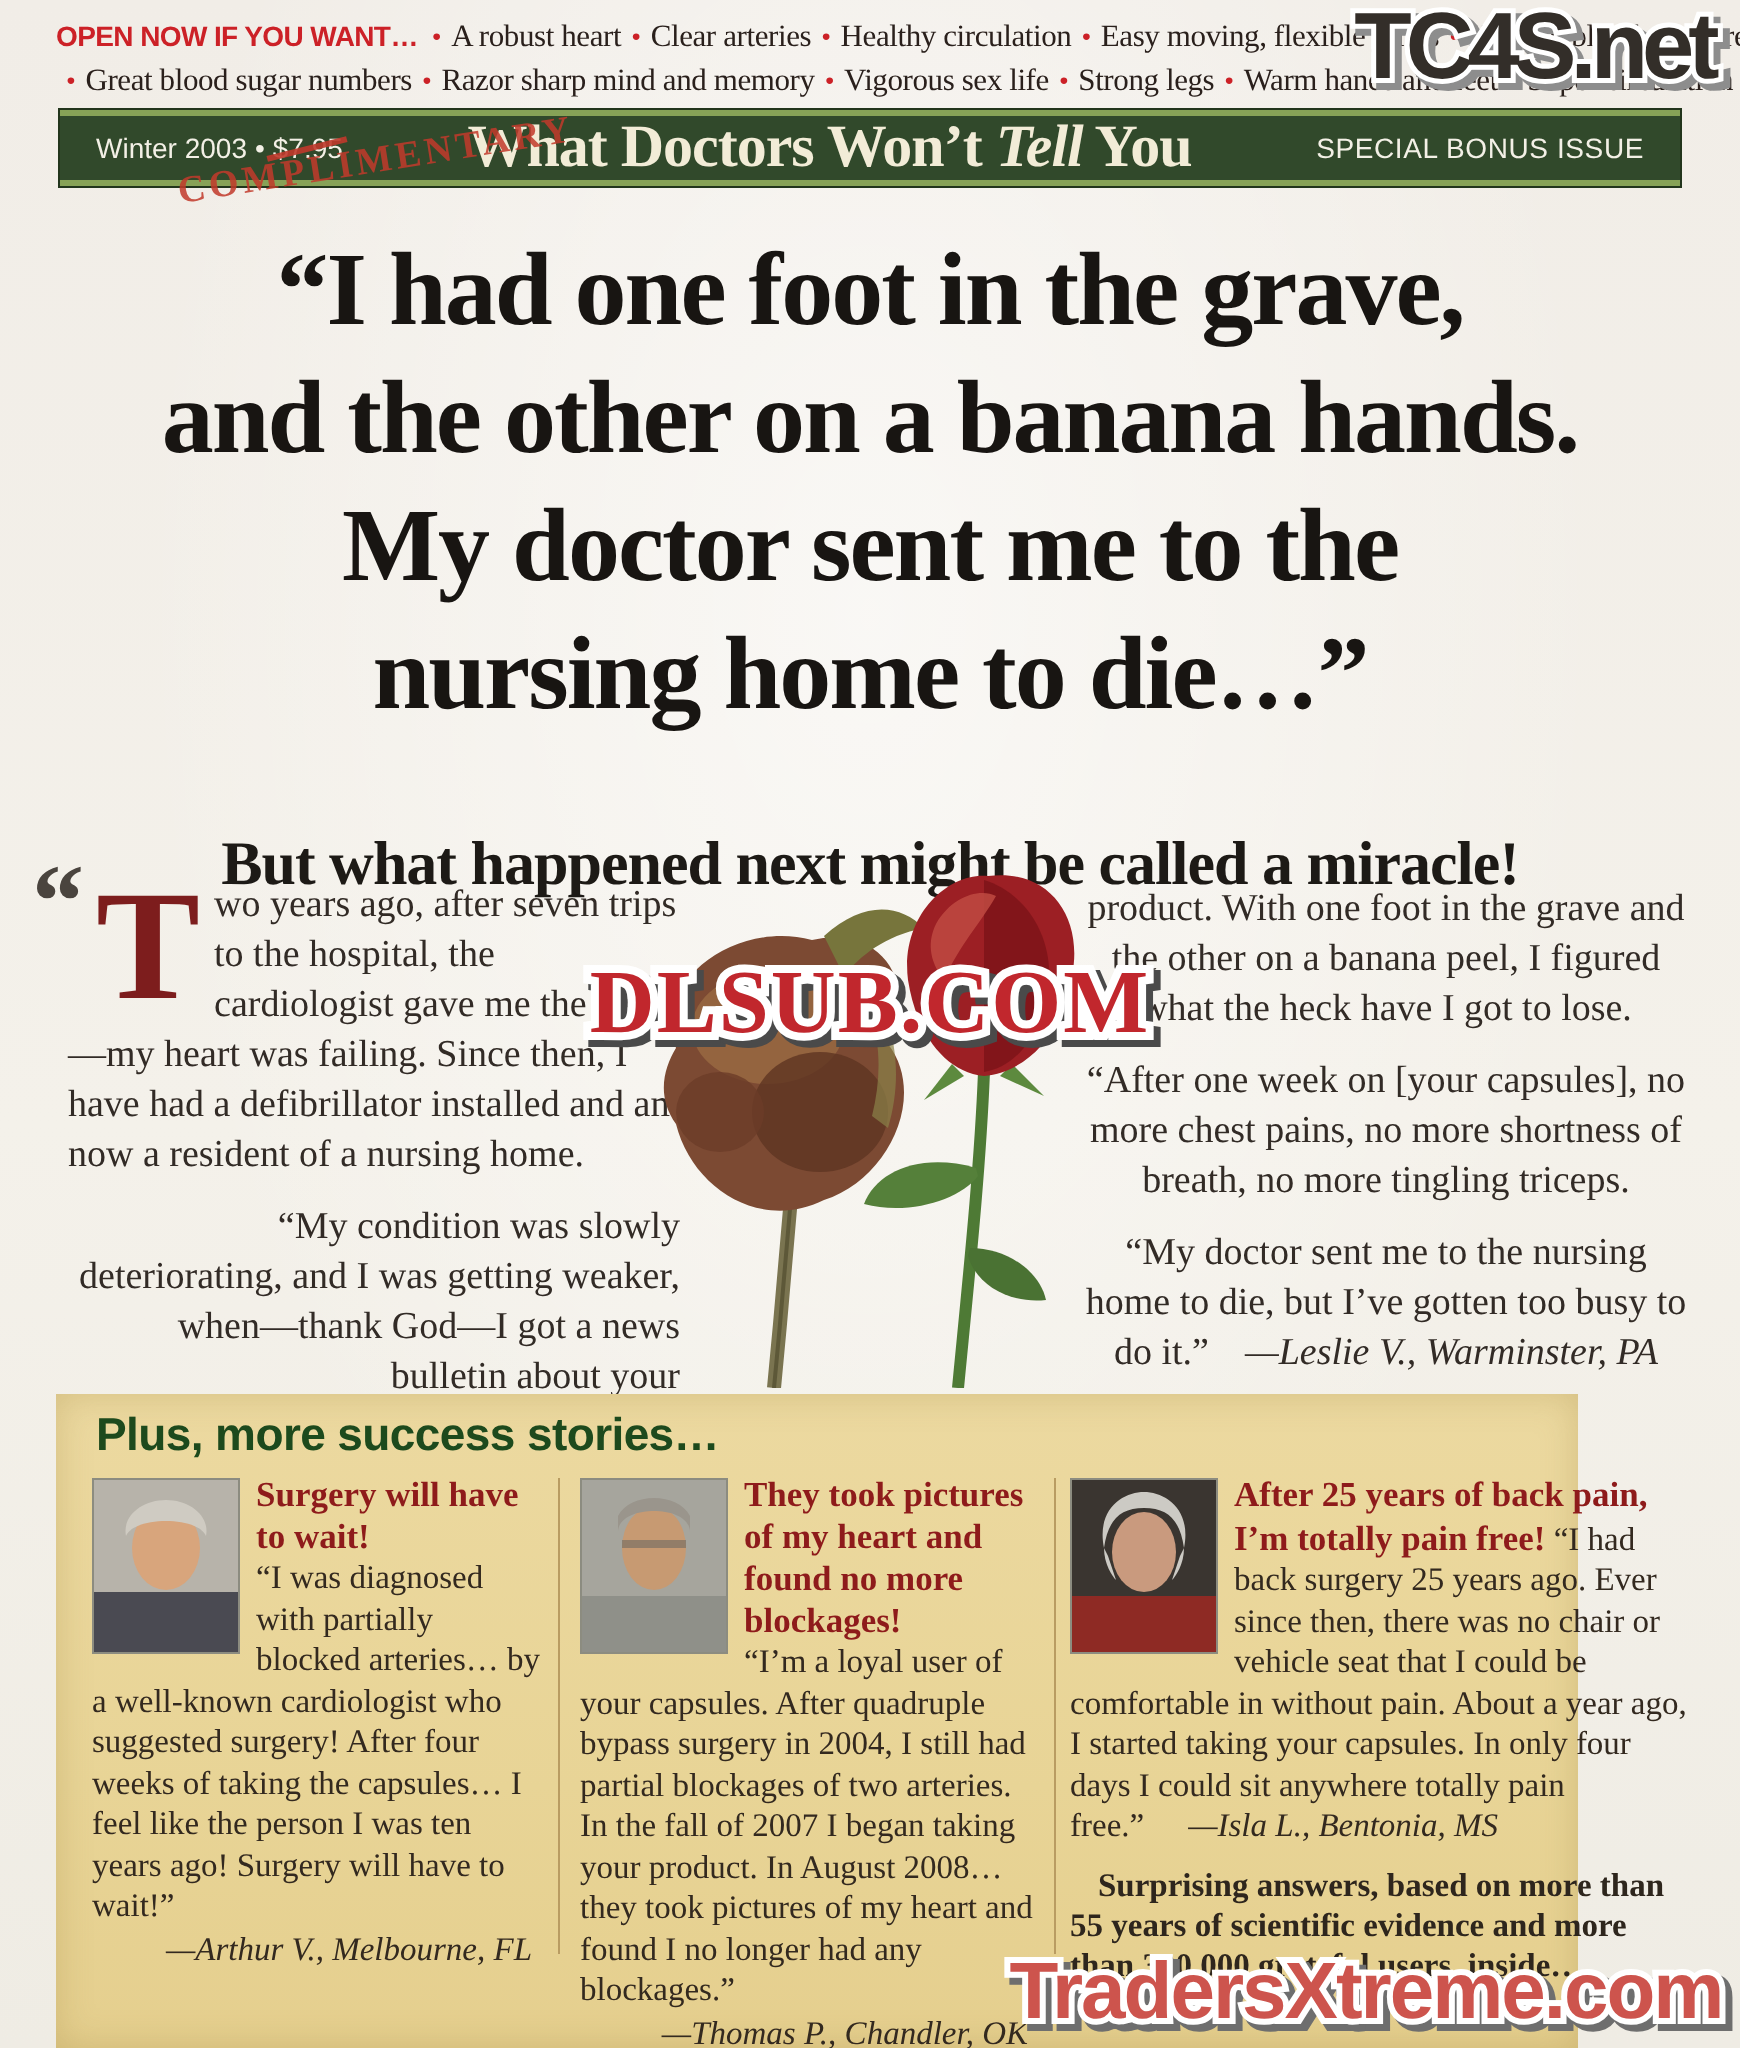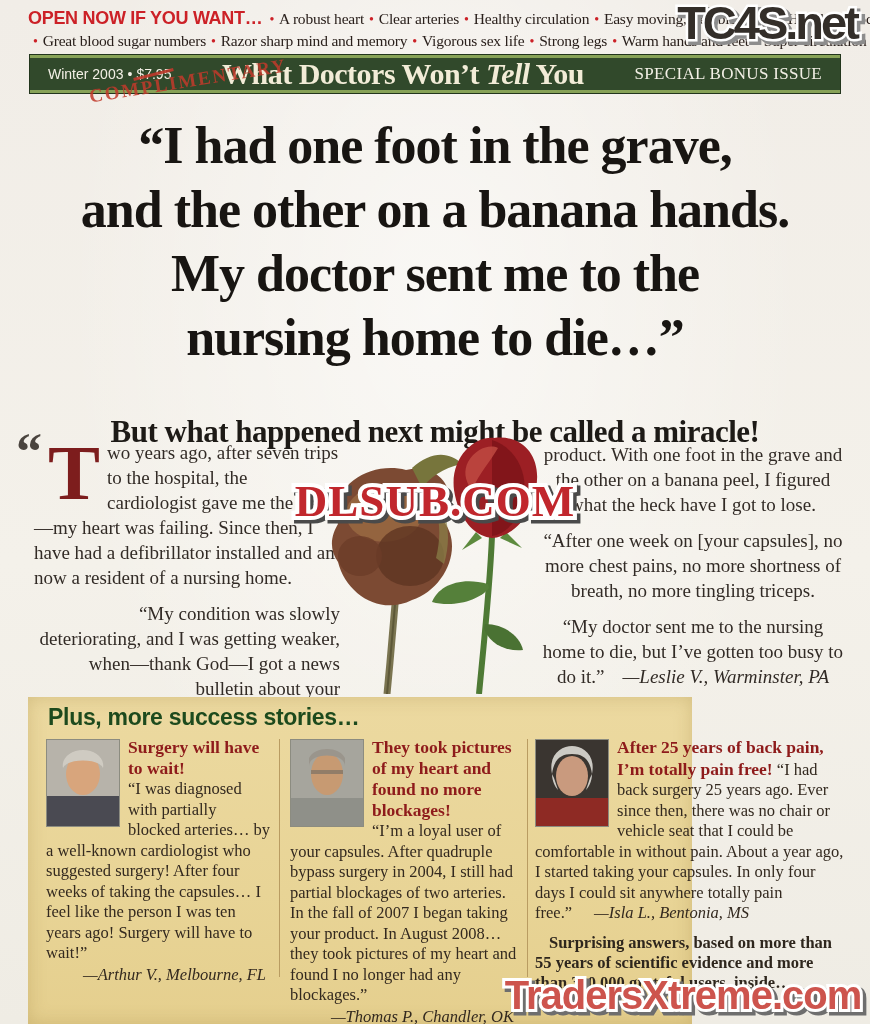--- a/index.html
+++ b/index.html
@@ -12,21 +12,21 @@
   .page{
     position:absolute;inset:0;
     background:
       radial-gradient(ellipse at 50% 30%, rgba(255,255,255,.55), rgba(0,0,0,0) 60%),
       linear-gradient(180deg,#f1ede7 0%,#f4f1ea 55%,#efece4 100%);
   }
 
   
   .banner{position:absolute;left:28px;top:8px;width:820px;text-align:center;}
   .banner-line{white-space:nowrap;font-size:15.5px;letter-spacing:-.2px;line-height:21px;color:#2a201c;}
-  .banner-lead{font-family:"Liberation Sans",sans-serif;font-weight:bold;color:#cc2127;font-size:18px;letter-spacing:-.3px;margin-right:2px;}
+  .banner-lead{font-family:"Liberation Sans",sans-serif;font-weight:bold;color:#cc2127;font-size:14px;letter-spacing:-.3px;margin-right:2px;}
   .dot{color:#cc2127;font-size:14px;margin:0 5px;}
 
   
   .wm{position:absolute;overflow:visible;}
   .wm text{font-weight:bold;paint-order:stroke;}
   #wm-tc4s{left:664px;top:-2px;width:206px;height:60px;}
   #wm-tc4s .wm-shadow{fill:#8d8d8d;stroke:#8d8d8d;stroke-width:6px;}
   #wm-tc4s .wm-main{fill:#332e29;stroke:#ffffff;stroke-width:5px;}
   #wm-tc4s text{font-family:"Liberation Sans",sans-serif;font-size:47px;letter-spacing:-3px;}
 
@@ -41,21 +41,21 @@
   }
   .mh-left{font-family:"Liberation Sans",sans-serif;font-size:14px;color:#f3f0e6;white-space:nowrap;}
   .mh-sep{margin:0 4px;color:#f3f0e6;}
   .mh-price{position:relative;display:inline-block;}
   .mh-price::after{
     content:"";position:absolute;left:-3px;right:-3px;top:45%;height:3px;
     background:#c0392b;transform:rotate(-14deg);opacity:.9;
   }
   .mh-title{font-size:30px;font-weight:bold;color:#f2ecd7;white-space:nowrap;letter-spacing:-.5px;}
   .mh-title .it{font-style:italic;}
-  .mh-right{font-family:Liberation Serif, serif;font-size:17px;color:#f3f0e6;letter-spacing:.3px;white-space:nowrap;}
+  .mh-right{font-family:Liberation Sans, sans-serif;font-size:14px;color:#f3f0e6;letter-spacing:.3px;white-space:nowrap;}
   .stamp{
     position:absolute;left:88px;top:70px;z-index:5;
     font-size:19px;font-weight:bold;letter-spacing:2px;color:#c23a2b;
     transform:rotate(-9deg);opacity:.85;white-space:nowrap;
   }
 
   
   .headline{position:absolute;left:14px;top:114px;width:842px;text-align:center;
     font-weight:bold;color:#181512;font-size:52px;line-height:64px;letter-spacing:-1px;}
   .subhead{position:absolute;left:14px;top:370px;width:842px;text-align:center;
@@ -74,21 +74,21 @@
   #roses{position:absolute;left:292px;top:428px;width:272px;height:266px;}
 
   
   #wm-dlsub{left:282px;top:472px;width:306px;height:64px;z-index:6;}
   #wm-dlsub text{font-family:"Liberation Serif",serif;font-size:45px;letter-spacing:1px;}
   #wm-dlsub .wm-shadow{fill:#4a4a4a;stroke:#4a4a4a;stroke-width:9px;}
   #wm-dlsub .wm-main{fill:#c1272d;stroke:#ffffff;stroke-width:8px;}
 
   
   .success{
-    position:absolute;left:28px;top:697px;width:664px;height:327px;
+    position:absolute;left:28px;top:697px;width:761px;height:327px;
     background:linear-gradient(180deg,#ecd9a0 0%,#e8d496 60%,#e5cf8e 100%);
     box-shadow:inset 0 0 18px rgba(140,110,40,.25);
     text-decoration:underline;
   }
   .success-heading{position:absolute;left:20px;top:7px;
     font-family:"Liberation Sans",sans-serif;font-weight:bold;font-size:23px;color:#1d4a1d;letter-spacing:-.3px;}
   .divider{position:absolute;top:42px;width:1px;height:238px;background:#b99c62;}
   #div1{left:251px;} #div2{left:499px;}
   .t-col{position:absolute;top:40px;font-size:16.5px;line-height:20.5px;color:#33291f;}
   #t1{left:18px;width:226px;}

